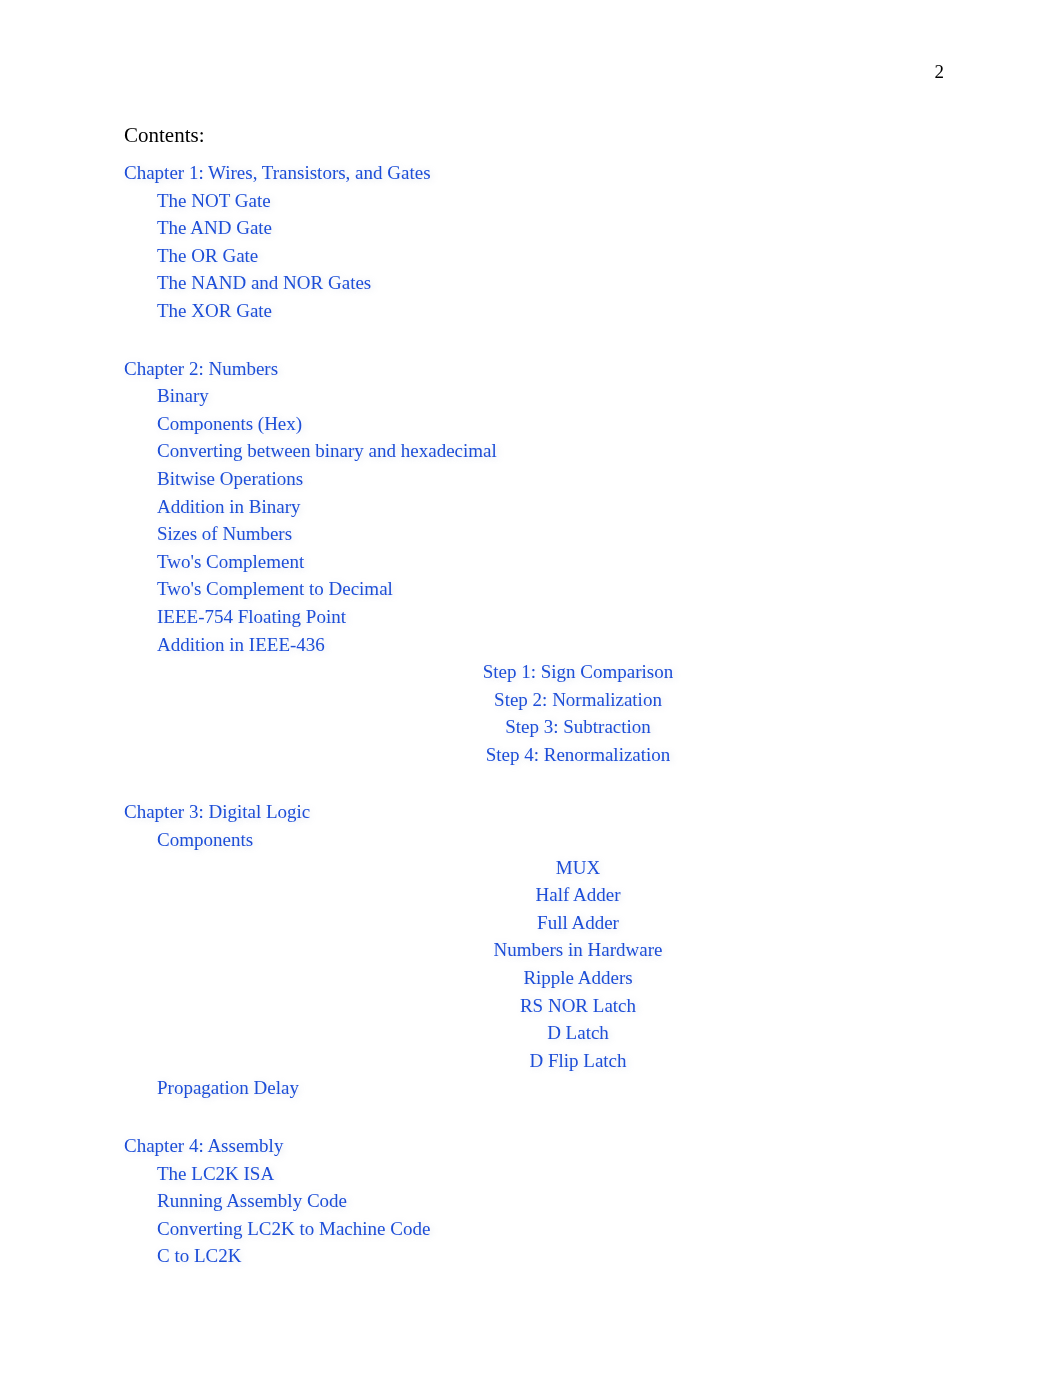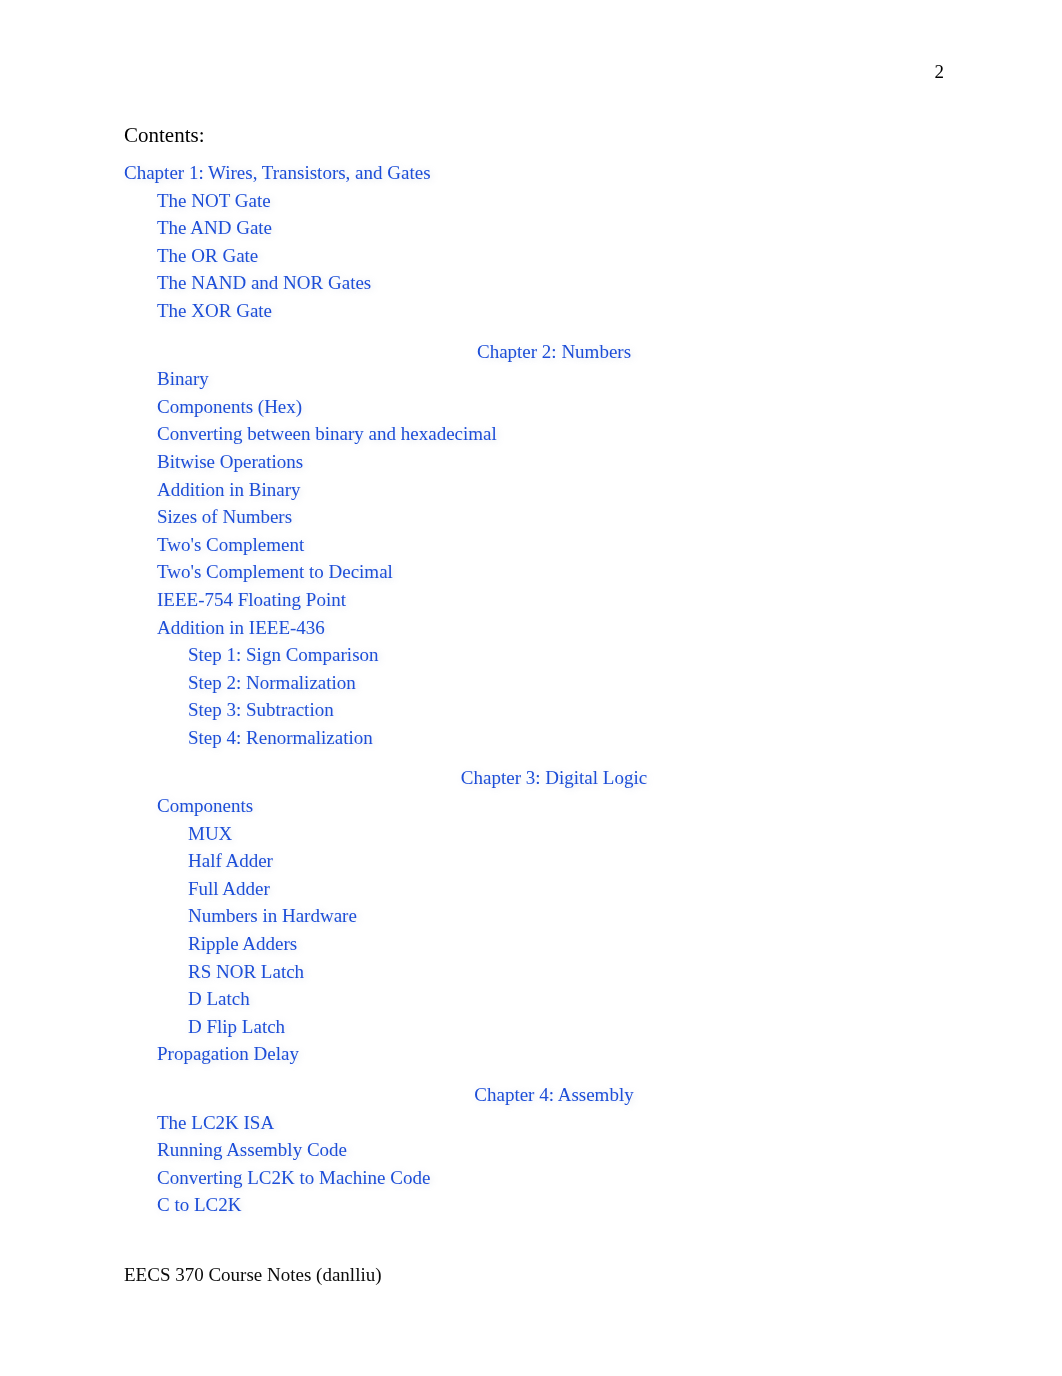--- a/index.html
+++ b/index.html
@@ -58,26 +58,26 @@
     
     text-shadow: 2px 1px 6px rgba(150,165,190,0.30);
   }
   .toc-entry.lvl-1 {
     margin-left: 0px;
   }
   .toc-entry.lvl-2 {
     margin-left: 33px;
   }
   .toc-entry.lvl-3 {
-    margin-left: 64px;
+    margin-left: 48px;
+    text-align: center;
   }
   
   .toc-entry.chapter-start {
-    margin-top: 13px;
-    text-align: center;
+    margin-top: 30px;
   }
   .footer-note {
     position: absolute;
     left: 124px;
     top: 1261px;
     font-size: 19px;
     line-height: 27px;
     color: #0b0b0b;
     white-space: nowrap;
   }
@@ -126,15 +126,14 @@
         <li class="toc-entry lvl-3">D Flip Latch</li>
         <li class="toc-entry lvl-2">Propagation Delay</li>
         <li class="toc-entry lvl-1 chapter-start">Chapter 4: Assembly</li>
         <li class="toc-entry lvl-2">The LC2K ISA</li>
         <li class="toc-entry lvl-2">Running Assembly Code</li>
         <li class="toc-entry lvl-2">Converting LC2K to Machine Code</li>
         <li class="toc-entry lvl-2">C to LC2K</li>
       </ul>
   </div>
 
-  <div class="footer-note">EECS 370 Course Notes (danlliu)</div>
 
 </div>
 
 </body></html>

